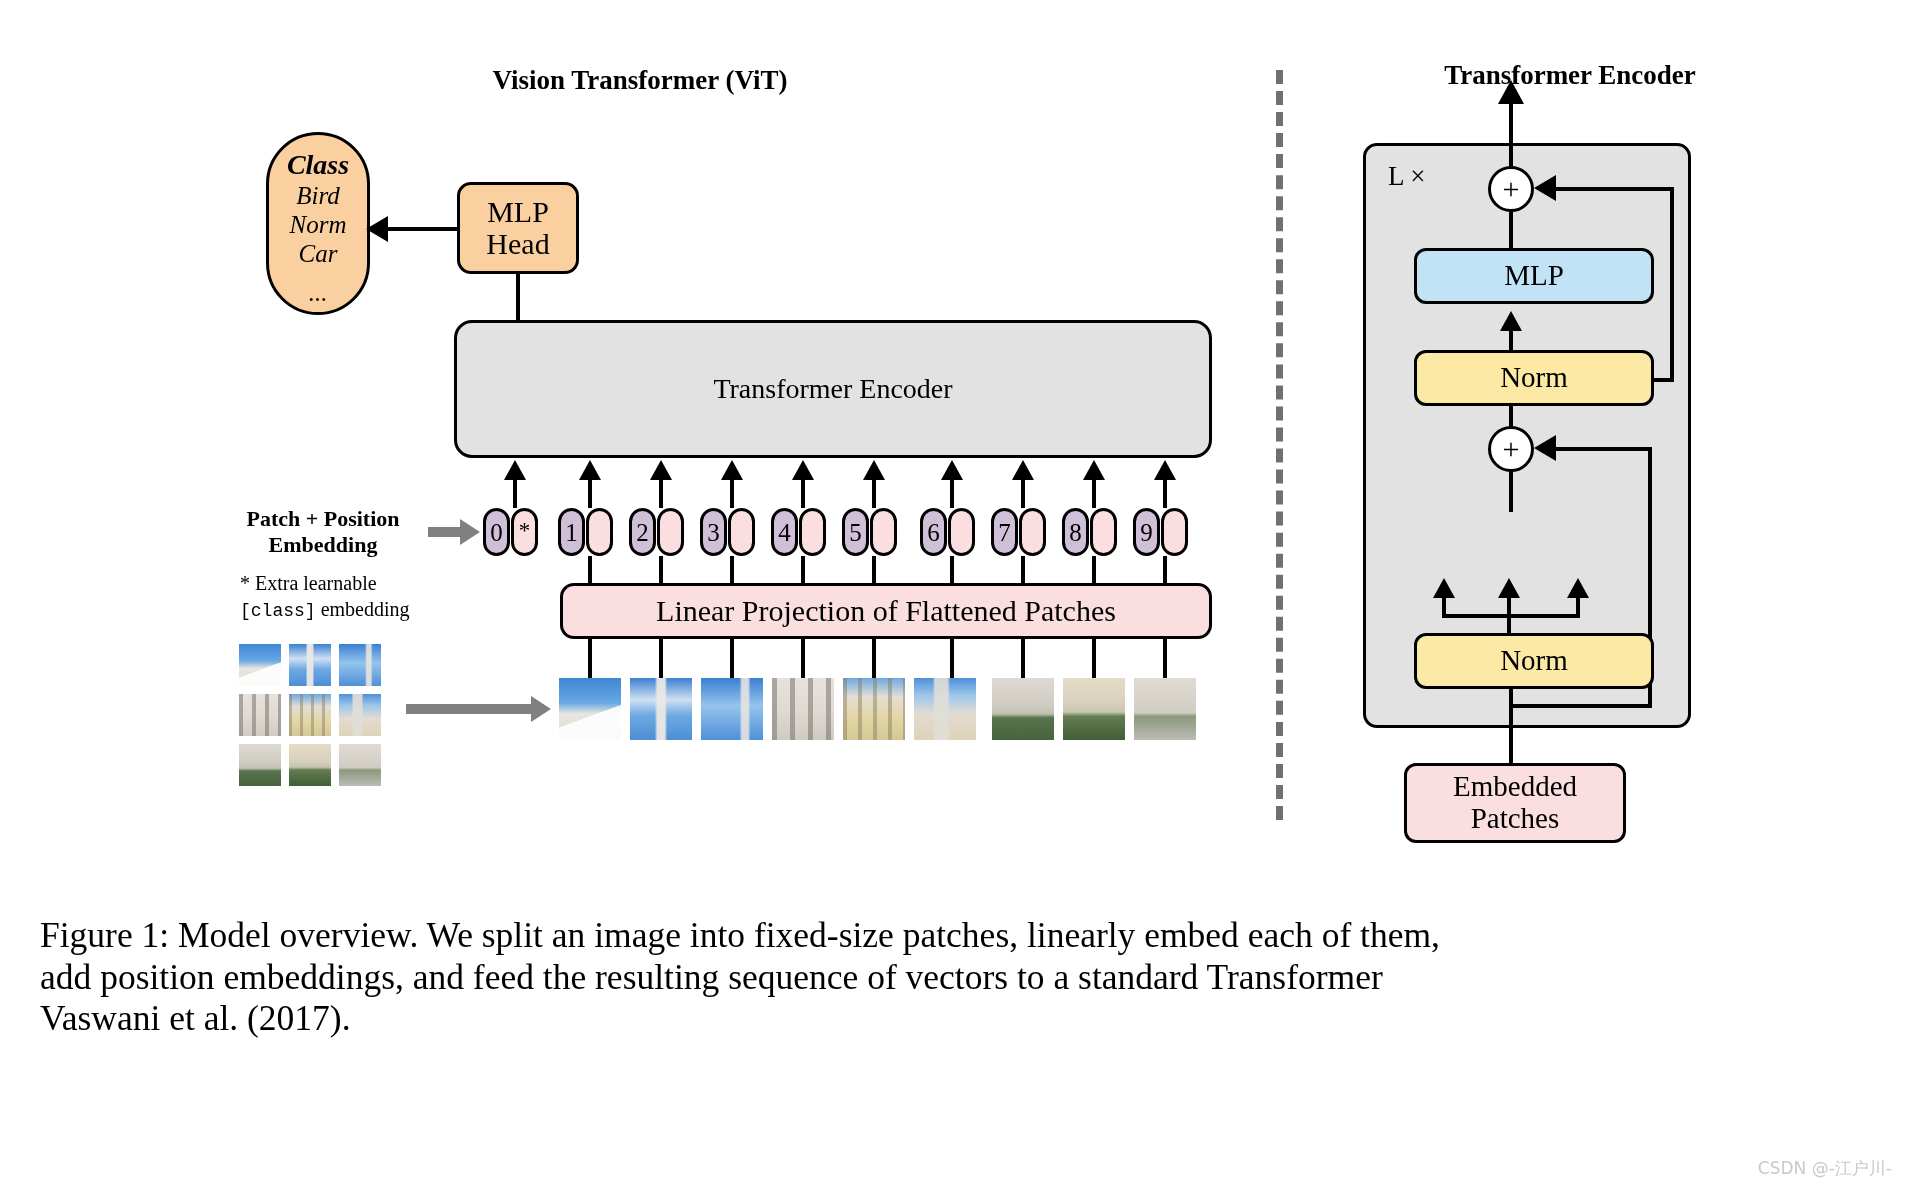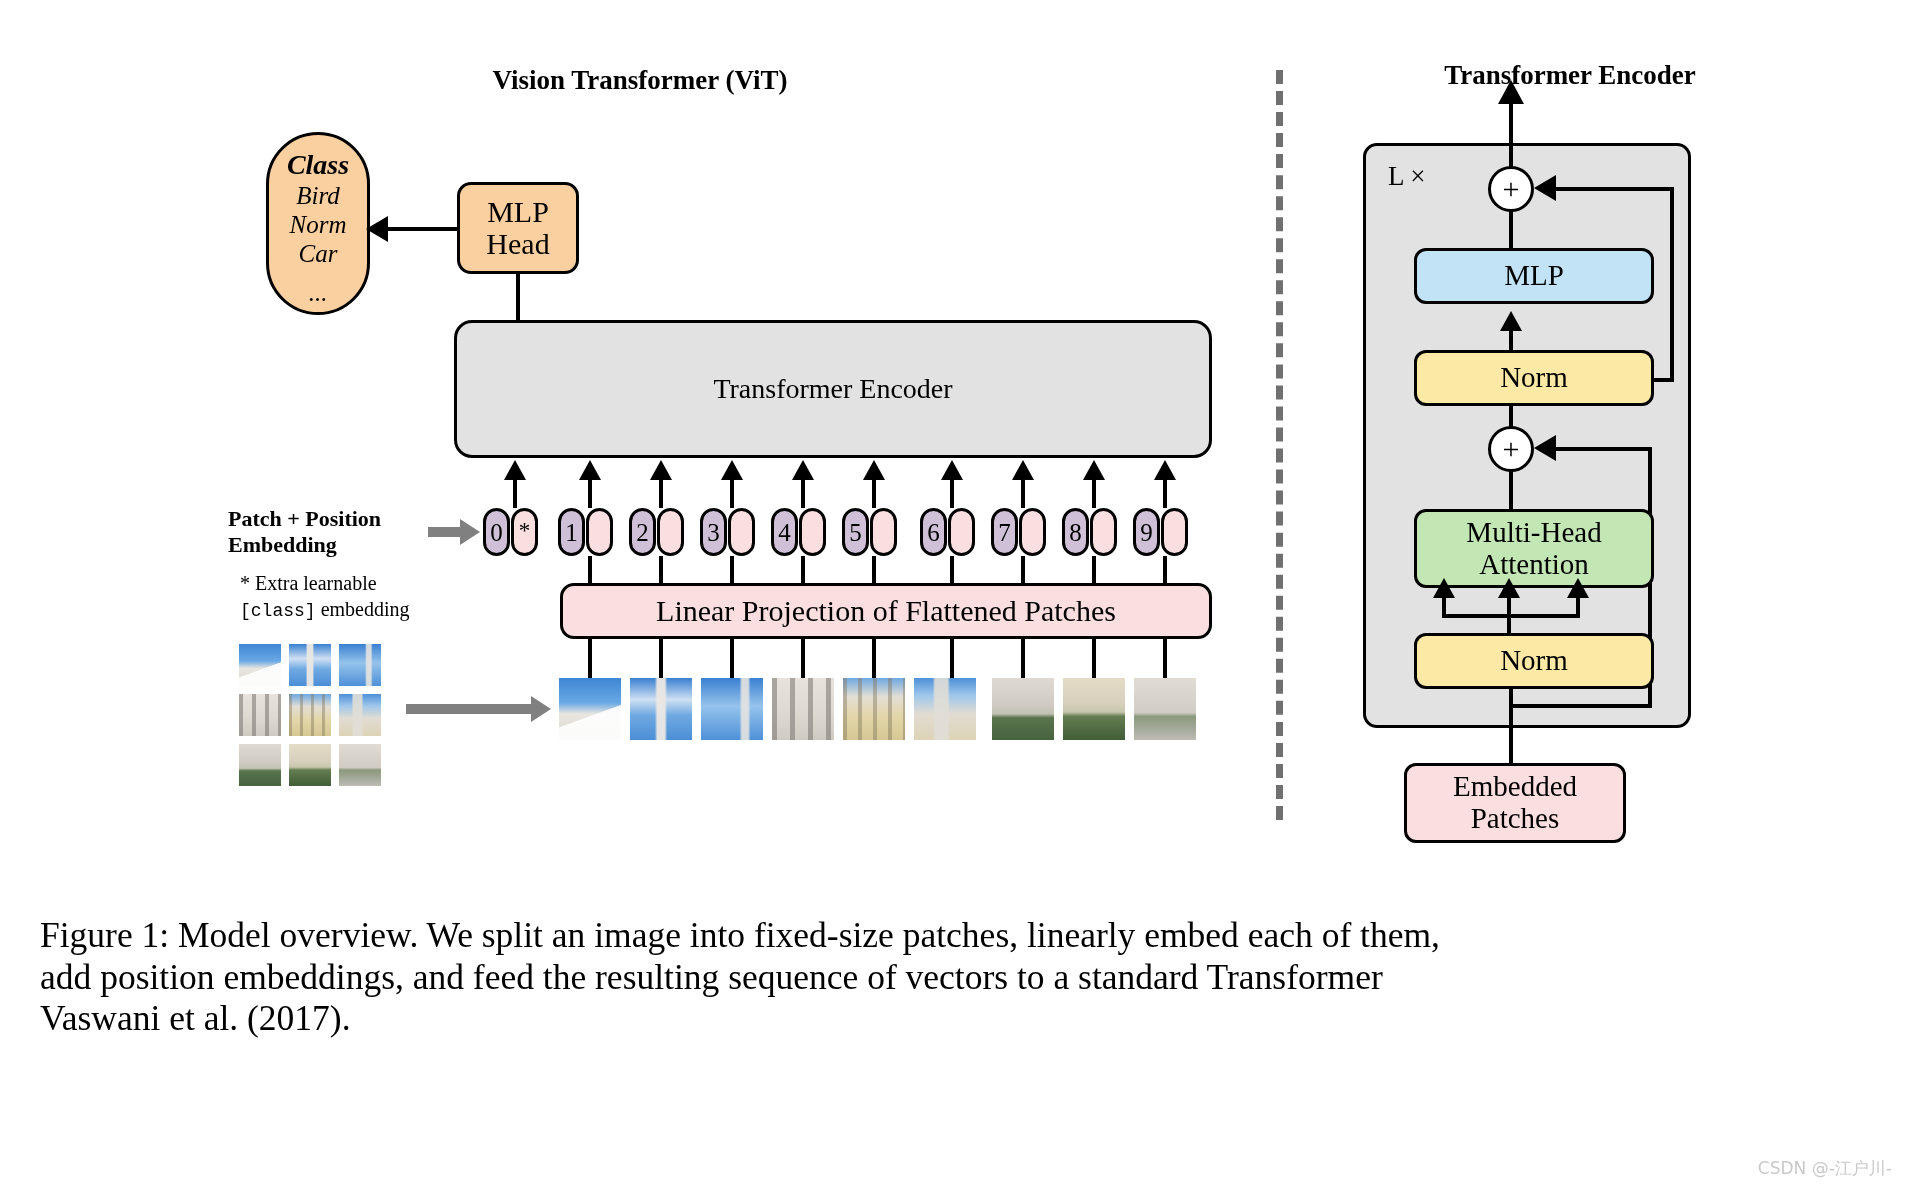--- a/index.html
+++ b/index.html
@@ -137,21 +137,21 @@
     line-height: 1;
   }
   .pill-pos { background: #cfc0d7; }
   .pill-emb { background: #fbdfe0; }
   .pill-star { background: #fbdfe0; font-size: 23px; padding-bottom: 4px; }
 
   
   #patch-pos-label {
     font-weight: bold;
     font-size: 22px;
-    text-align: left;
+    text-align: center;
     line-height: 1.18;
     white-space: nowrap;
   }
   #extra-learnable {
     font-size: 20px;
     line-height: 1.3;
     white-space: nowrap;
   }
   .mono { font-family: "Liberation Mono", "DejaVu Sans Mono", monospace; font-size: 18px; }
 
@@ -464,26 +464,20 @@
     <span>+</span>
   </div>
 
   <div class="line-h" style="left:1552px; top:447px; width:100px;"></div>
   <div class="line-v" style="left:1648px; top:447px; height:260px;"></div>
   <div class="line-h" style="left:1509px; top:704px; width:143px;"></div>
   <div class="arrow-left" style="left:1534px; top:435px;"></div>
 
   <div class="line-v" style="left:1509px; top:471px; height:41px;"></div>
 
-  <div class="enc-box fill-green" style="left:1414px; top:509px; width:240px; height:79px;">
-    <span>
-      <span class="node-label">Multi-Head</span>
-      <span class="node-label">Attention</span>
-    </span>
-  </div>
 
   <div>
     <div class="line-h" style="left:1442px; top:614px; width:138px;"></div>
     <div class="line-v" style="left:1442px; top:596px; height:20px;"></div>
     <div class="line-v" style="left:1507px; top:596px; height:38px;"></div>
     <div class="line-v" style="left:1576px; top:596px; height:20px;"></div>
     <div class="arrow-up" style="left:1433px; top:578px;"></div>
     <div class="arrow-up" style="left:1498px; top:578px;"></div>
     <div class="arrow-up" style="left:1567px; top:578px;"></div>
   </div>

